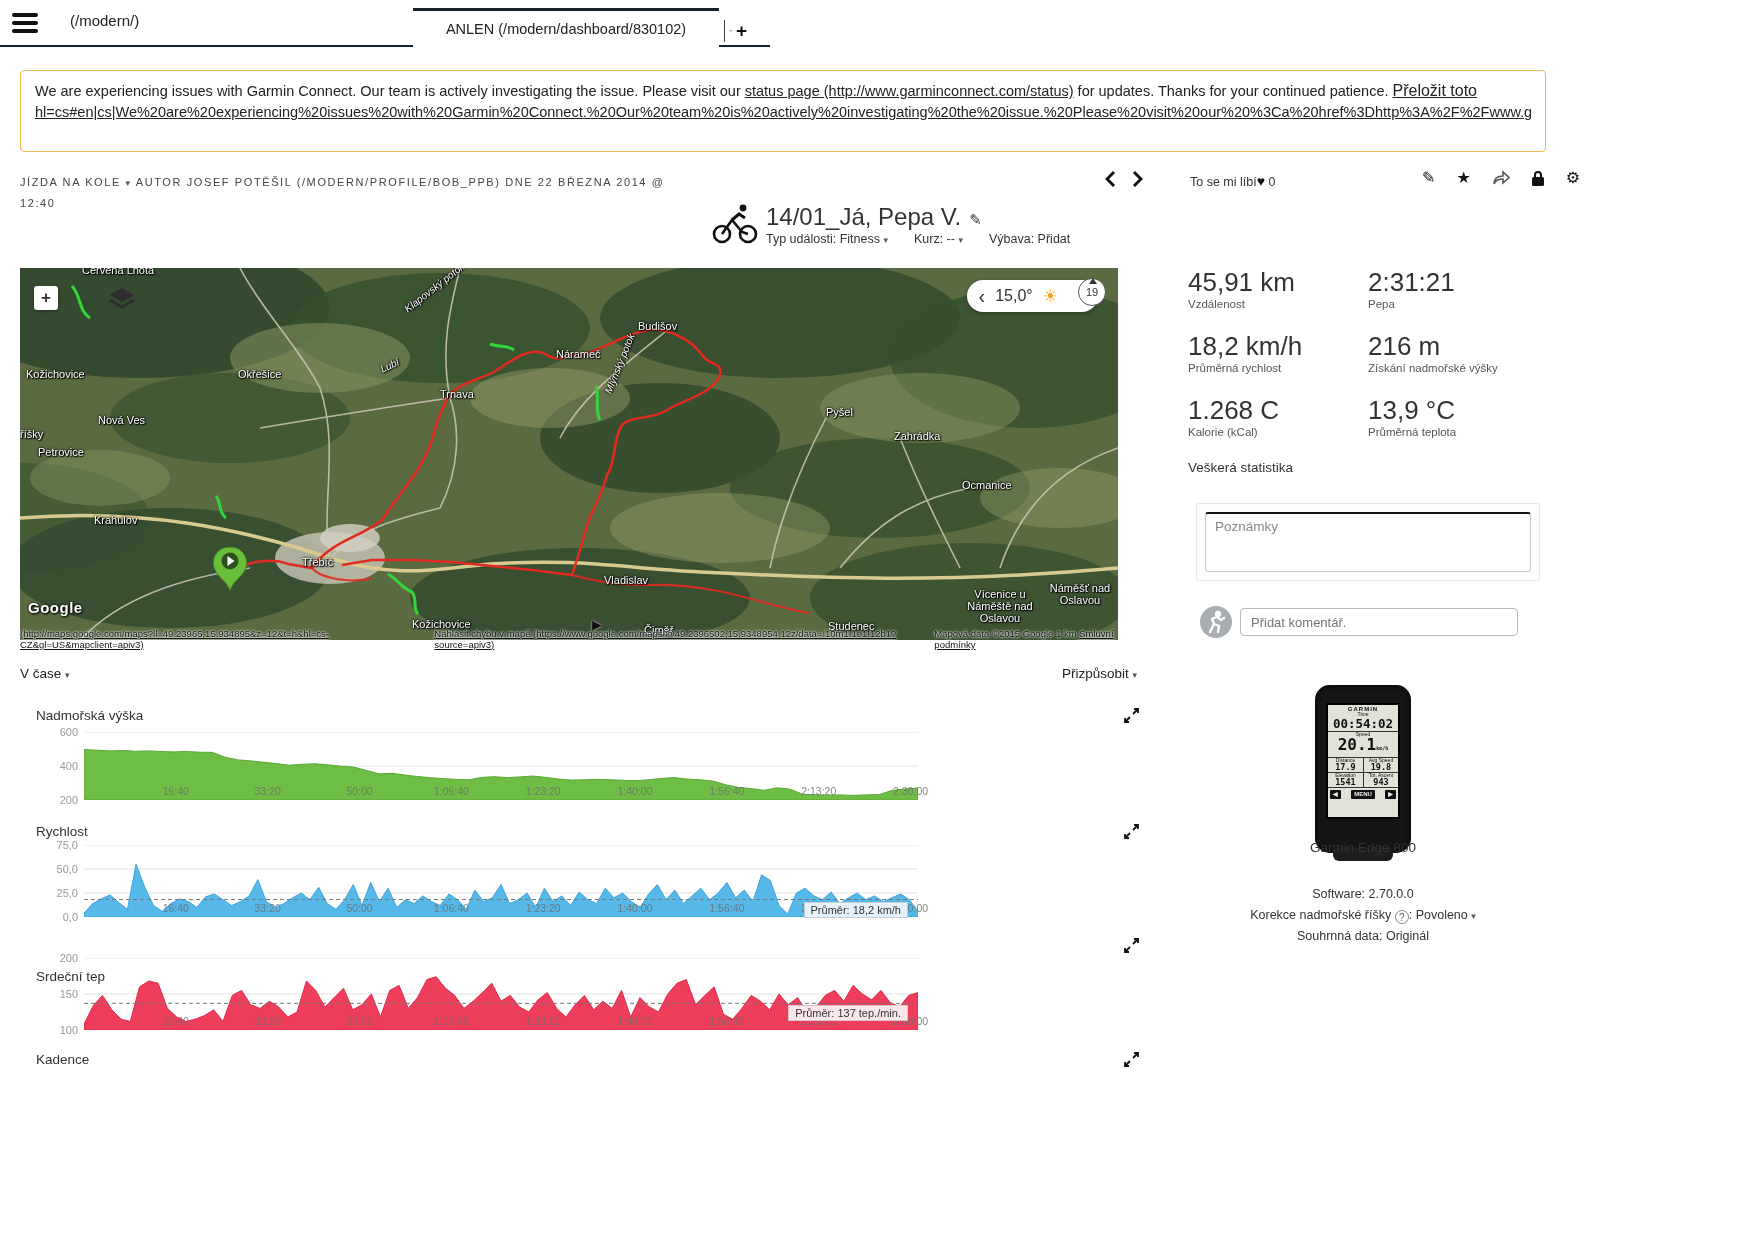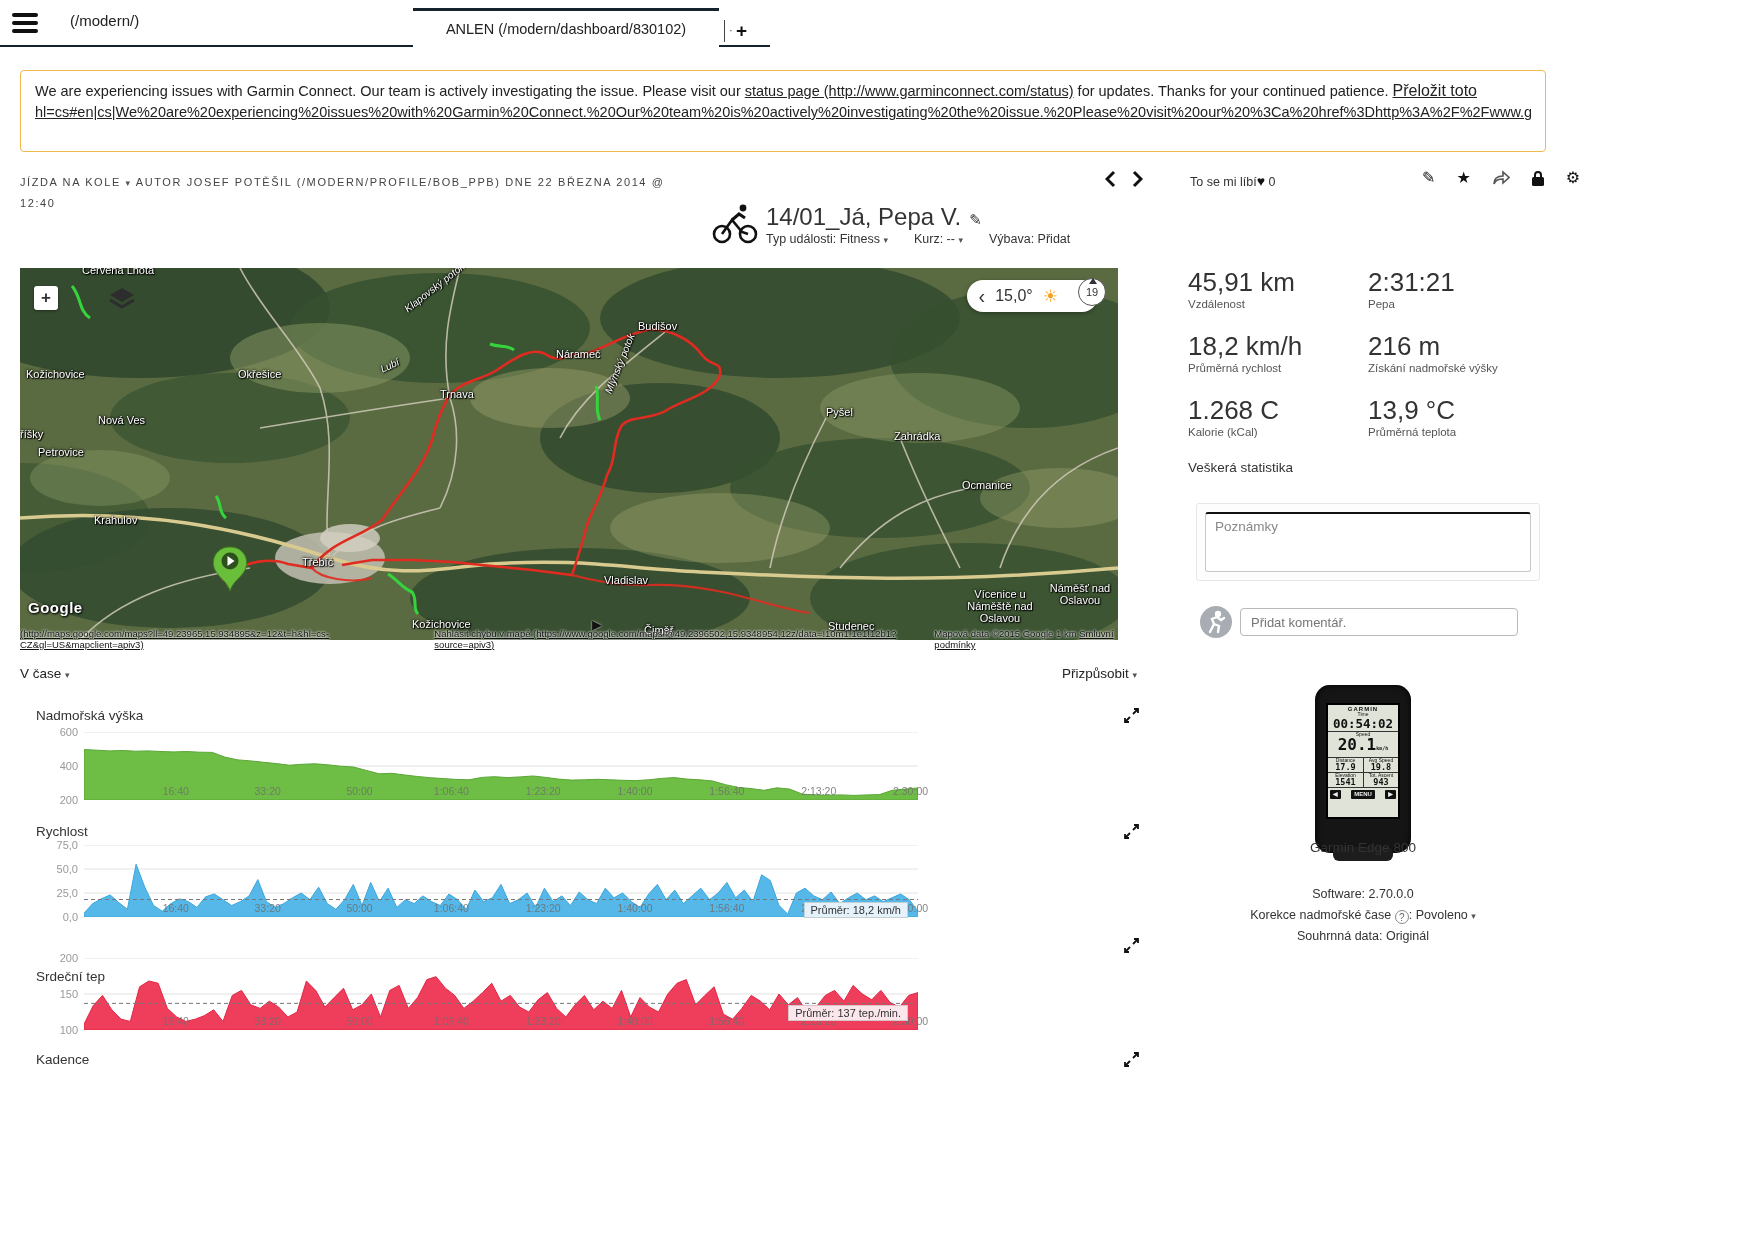--- a/index.html
+++ b/index.html
@@ -400,19 +400,19 @@
       <div class="ds-btns">
         <span class="ds-btn">◀</span>
         <span class="ds-btn">MENU</span>
         <span class="ds-btn">▶</span>
       </div>
     </div>
   </div>
   <div class="device-name">Garmin Edge 800</div>
   <div class="device-line" style="top:887px">Software: 2.70.0.0</div>
   <div class="device-line" style="top:908px">
-    <span>Korekce nadmořské čase</span>
+    <span>Korekce nadmořské říšky</span>
     <span class="help-badge">?</span><span>: Povoleno</span>
     <span class="caret">▾</span>
   </div>
   <div class="device-line" style="top:929px">Souhrnná data: Originál</div>
 
 </div>
 
 </body></html>

